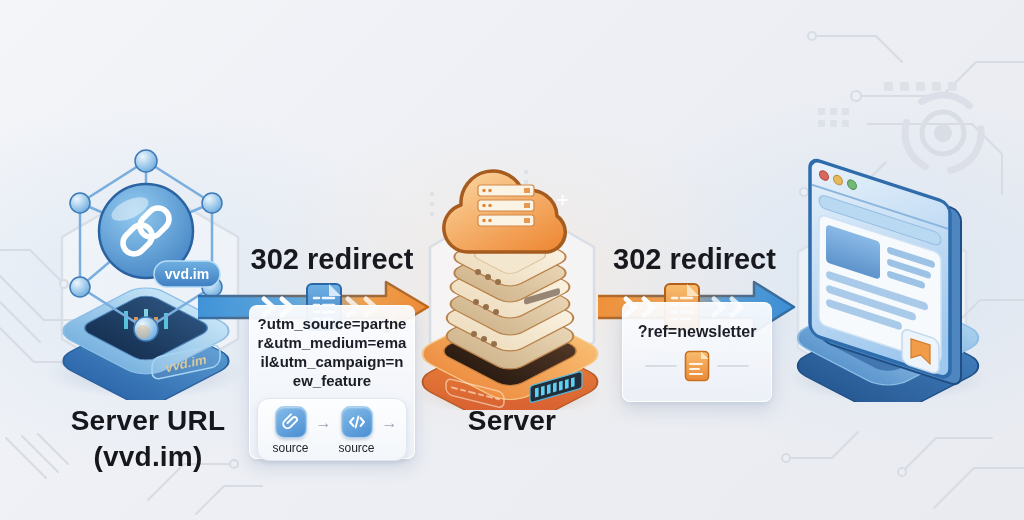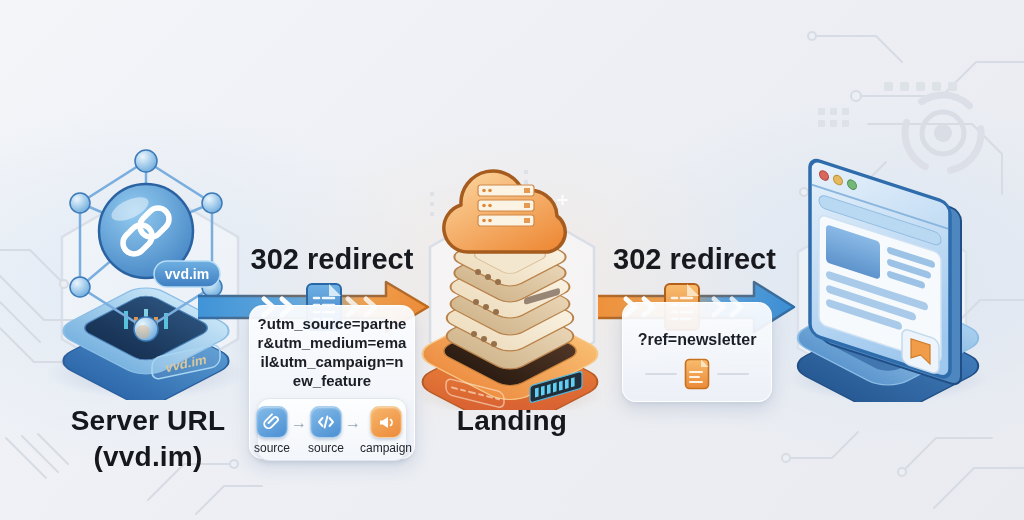--- a/index.html
+++ b/index.html
@@ -7,27 +7,27 @@
     background:linear-gradient(135deg,#f3f5f9 0%,#edeff4 45%,#e9ebf1 100%);
     font-family:"Liberation Sans",sans-serif;}
   .stage::before{content:"";position:absolute;inset:0;
     background:radial-gradient(420px 260px at 14% 55%,rgba(185,215,240,.28),transparent 70%),
                radial-gradient(380px 240px at 50% 55%,rgba(250,215,175,.22),transparent 70%),
                radial-gradient(420px 260px at 86% 52%,rgba(185,215,240,.30),transparent 70%);}
   .abs{position:absolute;}
   .node-label{position:absolute;text-align:center;font-weight:bold;font-size:28px;
     color:#15171d;line-height:1.3;letter-spacing:.2px;}
   .redirect-title{position:absolute;text-align:center;font-weight:bold;font-size:29px;color:#17191f;}
-  .glass-card{position:absolute;border-radius:14px;
+  .glass-card{position:absolute;border-radius:8px;
     background:linear-gradient(180deg,rgba(252,253,255,.94),rgba(236,240,247,.88));
     border:1.5px solid rgba(255,255,255,.95);
     box-shadow:0 8px 18px rgba(110,130,165,.22),0 2px 4px rgba(110,130,165,.12);}
   .params{font-weight:bold;font-size:15px;line-height:1.26;color:#1b1e26;text-align:center;
     word-break:break-all;padding:9px 7px 4px;}
-  .params2{font-weight:bold;font-size:16px;color:#1b1e26;text-align:center;padding-top:28px;}
+  .params2{font-weight:bold;font-size:16px;color:#1b1e26;text-align:center;padding-top:20px;}
   .utm-card{margin:3px 7px 8px;background:linear-gradient(180deg,#fdfeff,#f3f6fa);
     border:1px solid #e2e7ef;border-radius:12px;box-shadow:0 2px 5px rgba(120,140,170,.18);
     display:flex;align-items:flex-start;justify-content:center;padding:7px 2px 5px;gap:1px;}
   .utm-step{display:flex;flex-direction:column;align-items:center;width:48px;}
   .tile{width:30px;height:30px;border-radius:9px;display:flex;align-items:center;justify-content:center;
     box-shadow:inset 0 1px 2px rgba(255,255,255,.55),0 2px 3px rgba(90,120,160,.3);}
   .tile.blue{background:linear-gradient(150deg,#85bce9,#4a8ed2);border:1px solid #a9d0ef;}
   .tile.orange{background:linear-gradient(150deg,#f7b76c,#ec8a3a);border:1px solid #f6cf9a;}
   .utm-step-label{font-size:12px;color:#23262e;margin-top:3px;}
   .step-arrow{color:#98a3b2;font-size:16px;margin-top:8px;font-weight:bold;}
@@ -433,29 +433,20 @@
             <g stroke="#fff" stroke-width="1.9" fill="none" stroke-linecap="round" stroke-linejoin="round">
               <path d="M5.5 5 L2 9 l3.5 4"></path>
                 <path d="M12.5 5 L16 9 l-3.5 4"></path>
                 <path d="M10.4 3.5 L7.6 14.5"></path>
             </g>
           </svg>
         </div>
         <div class="utm-step-label">source</div>
       </div>
       <div class="step-arrow">→</div>
-      <div class="utm-step">
-        <div class="tile orange">
-          <svg width="18" height="18" viewBox="0 0 18 18">
-            <path d="M3 7.5 v4 h2.6 l5.4 3.5 V4 L5.6 7.5 Z" fill="#fff"></path>
-            <path d="M13.5 6.5 a3.6 3.6 0 0 1 0 6" stroke="#fff" stroke-width="1.6" fill="none" stroke-linecap="round"></path>
-          </svg>
-        </div>
-        <div class="utm-step-label">campaign</div>
-      </div>
     </div>
   </div>
 
   <div class="glass-card" style="left:622px;top:302px;width:148px;height:98px">
     <div class="params2">?ref=newsletter</div>
     <div class="newsletter-row">
       <div class="divider-line"></div>
       <svg width="26" height="32" viewBox="0 0 26 32">
         <defs>
             <linearGradient id="c2-doc" x1="0" y1="0" x2="0" y2="1">
@@ -471,18 +462,18 @@
       </svg>
       <div class="divider-line"></div>
     </div>
   </div>
 
   <div class="node-label" style="left:18px;top:403px;width:260px">
     <div>Server URL</div>
     <div>(vvd.im)</div>
   </div>
   <div class="node-label" style="left:392px;top:403px;width:240px">
-    <div>Landing</div>
+    <div>Server</div>
   </div>
   <div class="node-label" style="left:766px;top:403px;width:224px">
   </div>
 
 </div>
 
 </body></html>

